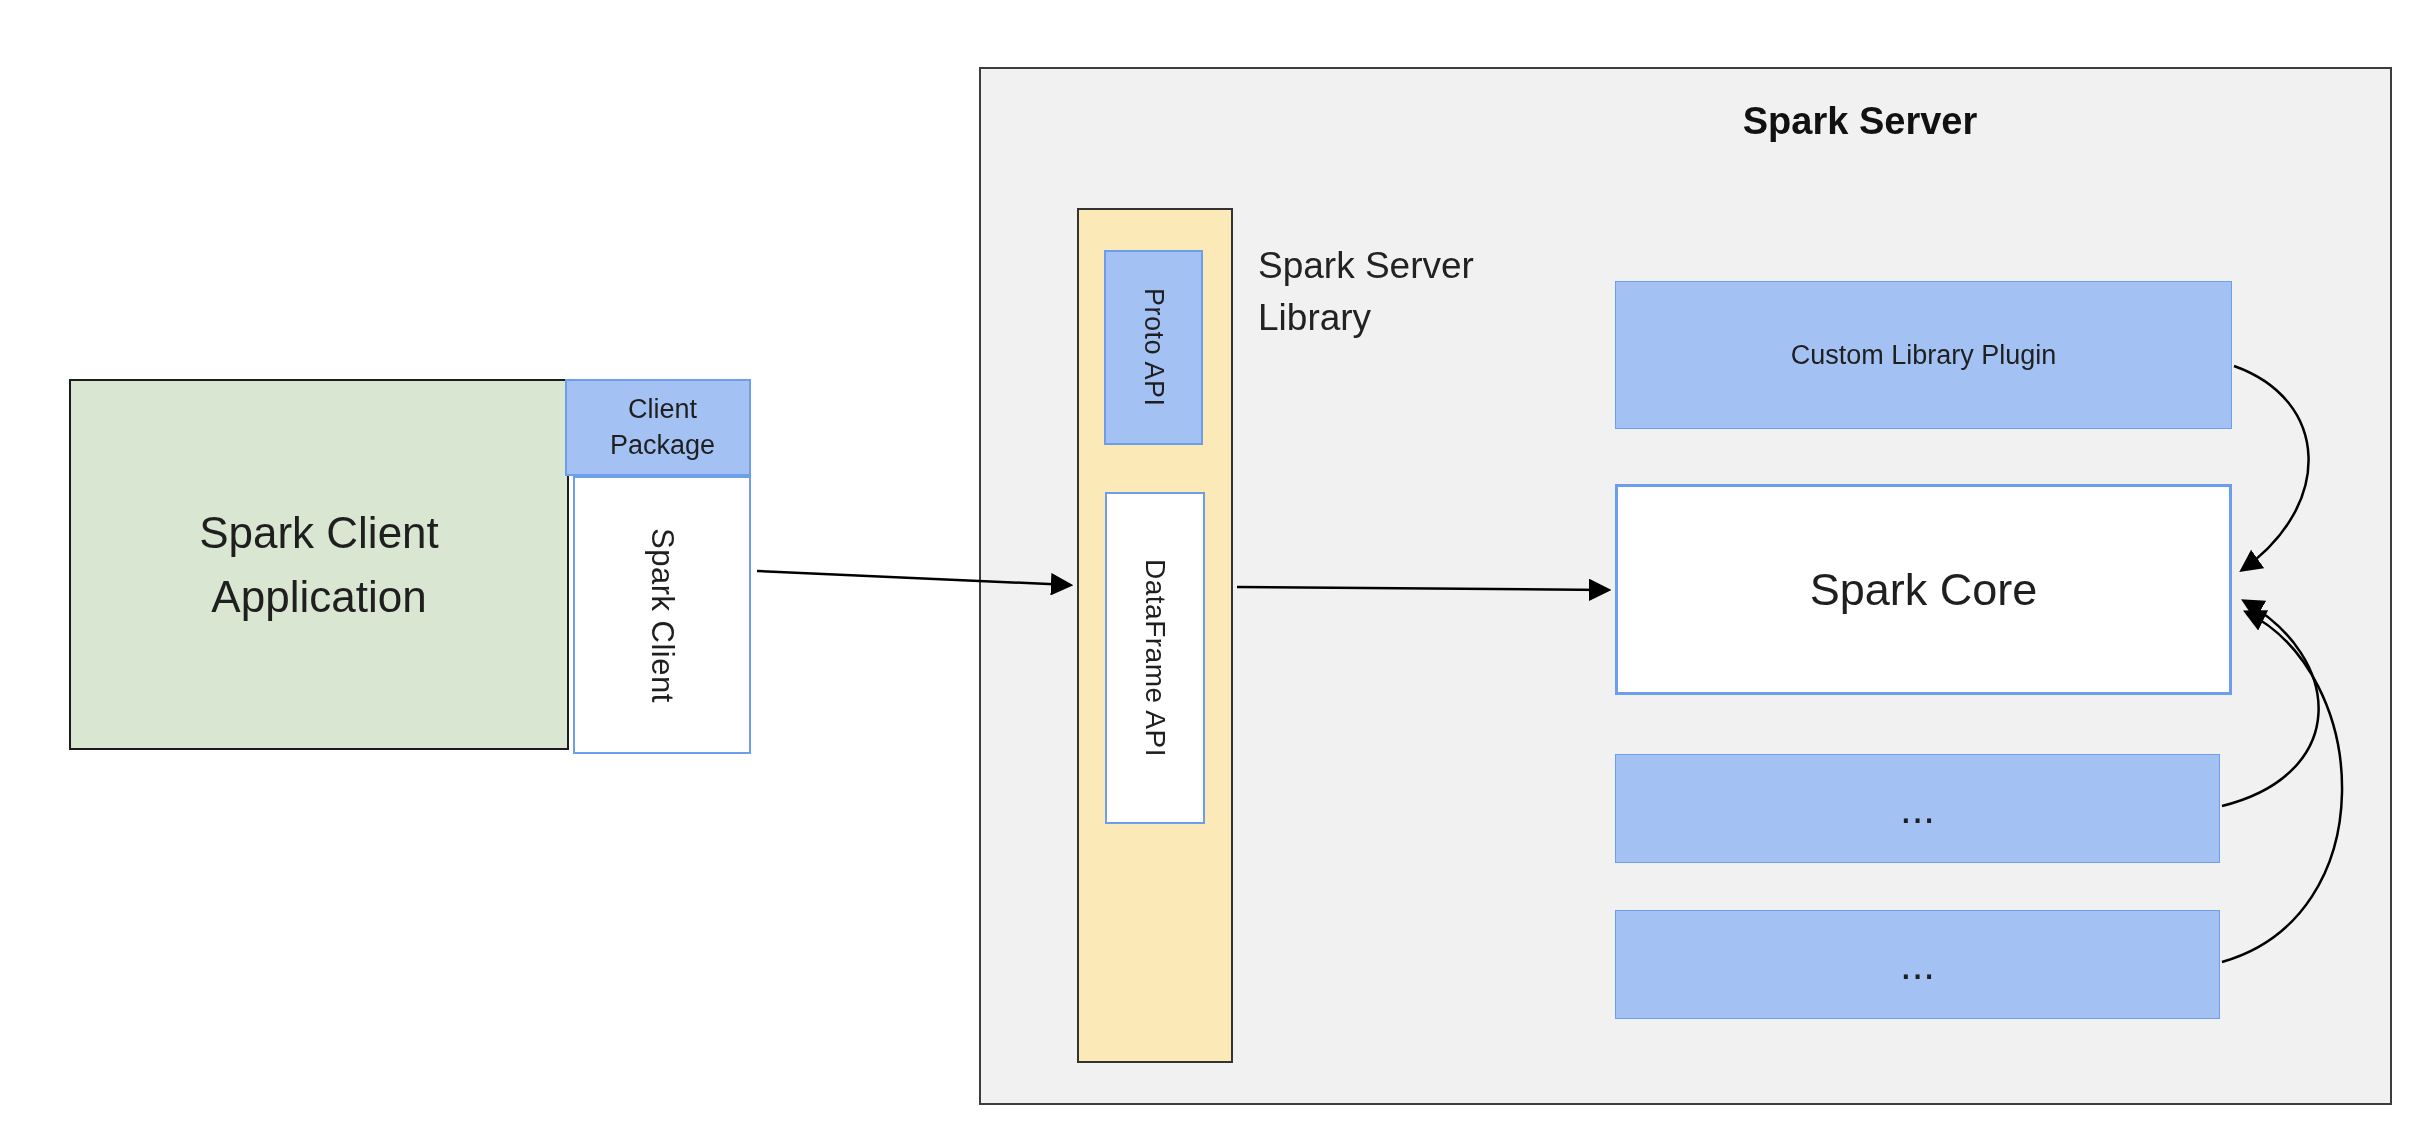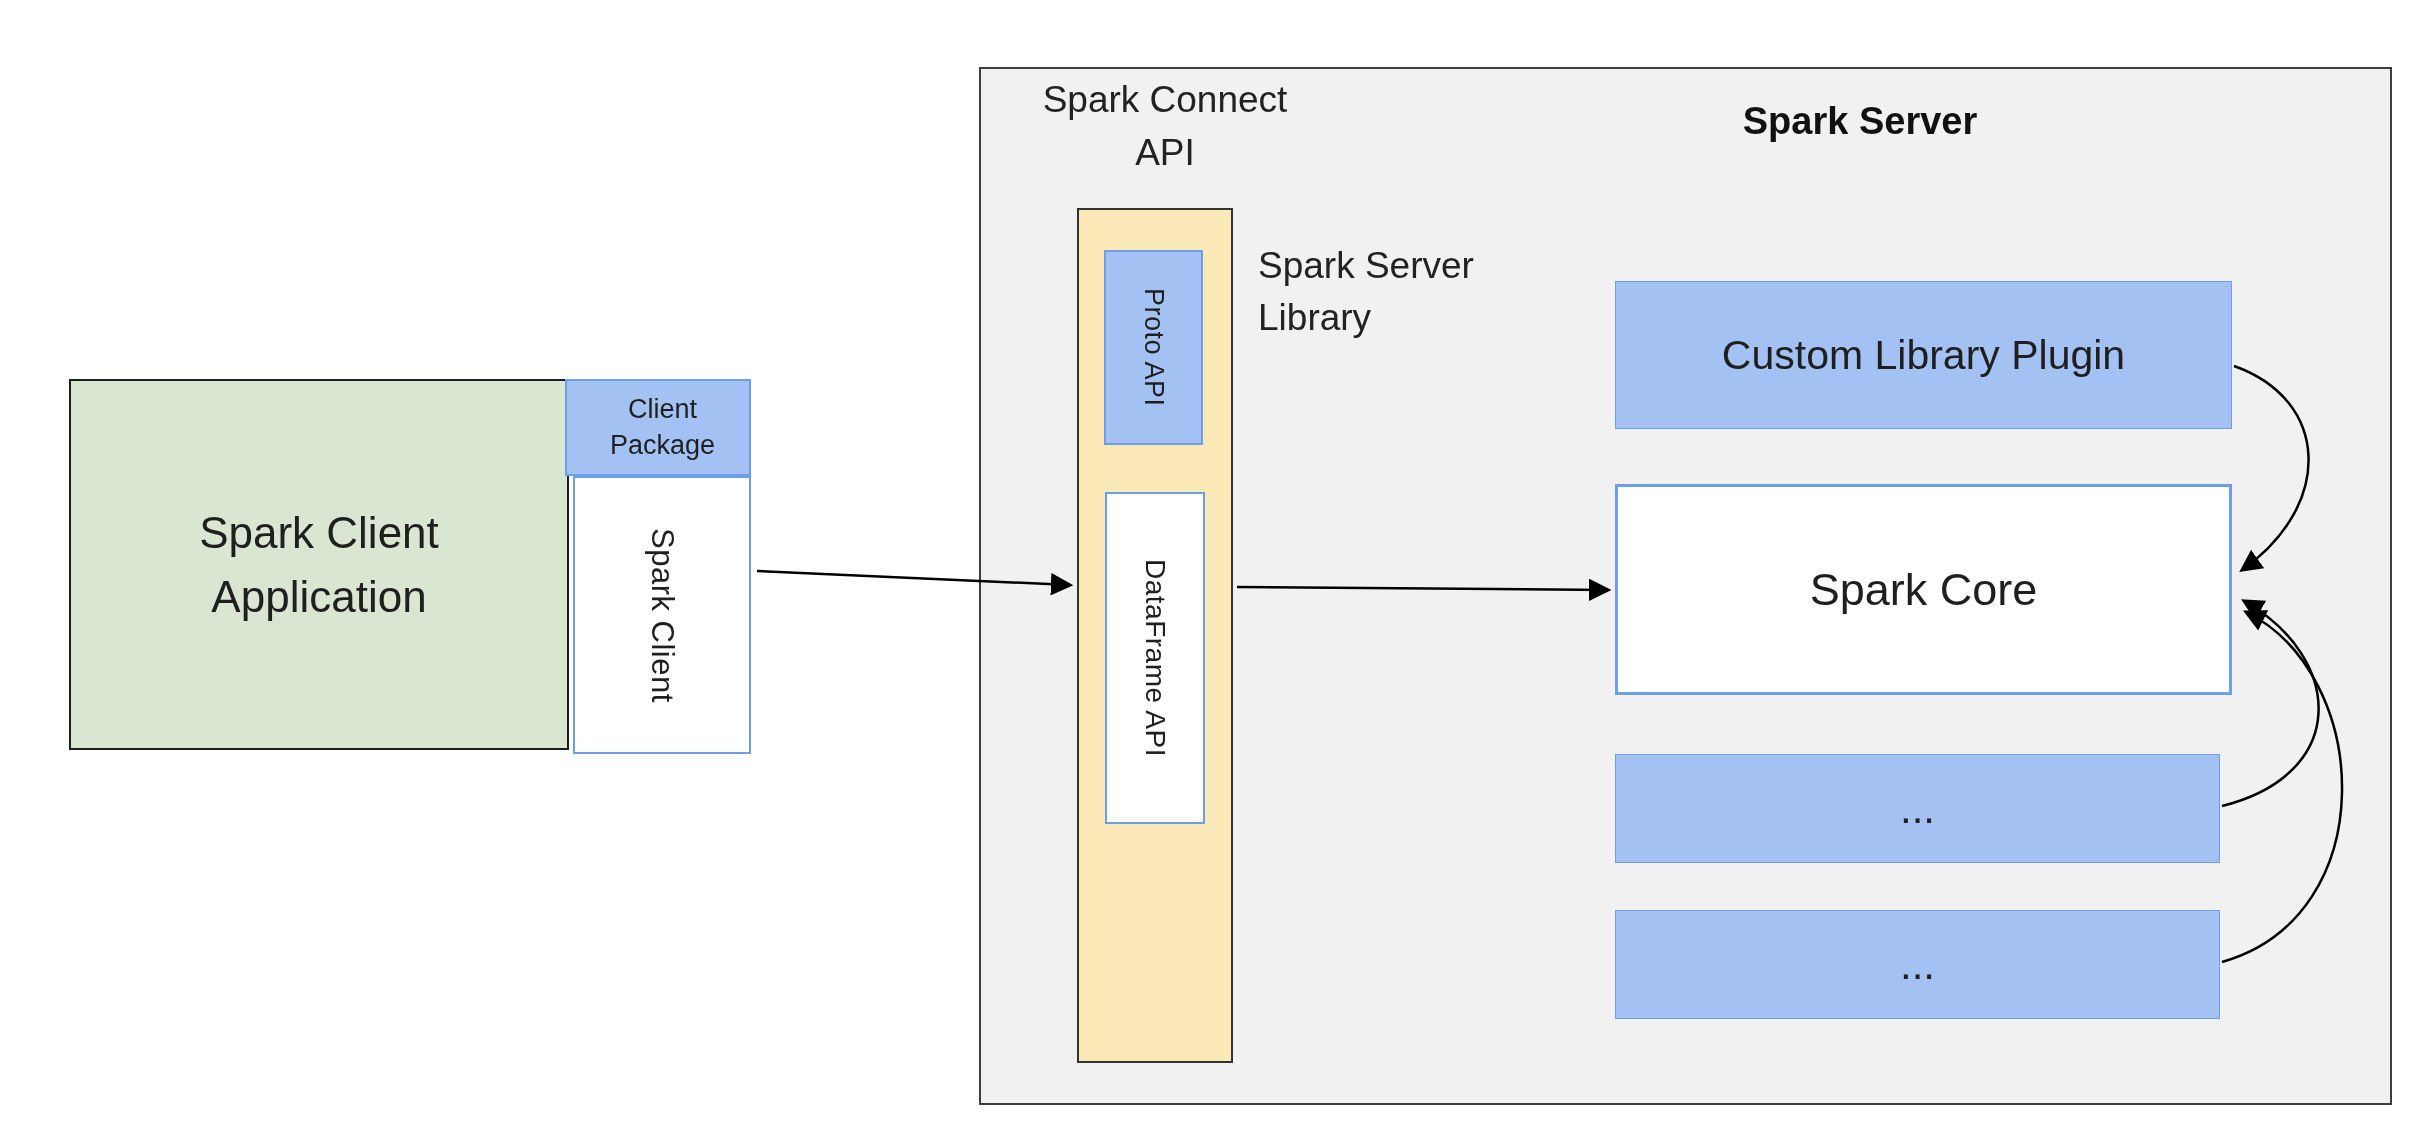--- a/index.html
+++ b/index.html
@@ -42,22 +42,20 @@
   }
 </style>
 </head>
 <body>
 
 <div id="canvas">
 
   <div class="box" style="left:979px; top:67px; width:1413px; height:1038px;
               background:var(--gray-fill,#f1f1f1); border:2px solid var(--gray-border,#3d3d3d);"></div>
 
-  <div class="label pre" style="left:985px; top:74px; width:360px; text-align:center; font-size:37px; line-height:1.42; color:#222;">Spark Connect
-API</div>
 
   <div class="label" style="left:1640px; top:100px; width:440px; text-align:center; font-size:38px; font-weight:700; color:#111;">Spark Server</div>
 
   <div class="box pre" style="left:69px; top:379px; width:500px; height:371px;
               background:var(--green-fill,#d9e7d2); border:2px solid var(--green-border,#1c1c1c);
               font-size:44px; line-height:1.45;">Spark Client
 Application</div>
 
   <div class="box pre" style="left:565px; top:379px; width:186px; height:97px;
               background:var(--blue-fill,#a3c1f2); border:2px solid var(--blue-border,#6d9eeb);
@@ -77,21 +75,21 @@
 
   <div class="box vtext" style="left:1105px; top:492px; width:100px; height:332px;
               background:#ffffff; border:2px solid var(--blue-border,#6d9eeb);
               font-size:28px;">DataFrame API</div>
 
   <div class="label pre" style="left:1258px; top:240px; width:340px; font-size:37px; line-height:1.4; color:#222;">Spark Server
 Library</div>
 
   <div class="box" style="left:1615px; top:281px; width:617px; height:148px;
               background:var(--blue-fill,#a3c1f2); border:1px solid var(--blue-border,#6d9eeb);
-              font-size:41px;">Custom Library Plugin</div>
+              font-size:27px;">Custom Library Plugin</div>
 
   <div class="box" style="left:1615px; top:484px; width:617px; height:211px;
               background:#ffffff; border:3px solid var(--blue-border,#6d9eeb);
               font-size:45px;">Spark Core</div>
 
   <div class="box" style="left:1615px; top:754px; width:605px; height:109px;
               background:var(--blue-fill,#a3c1f2); border:1px solid var(--blue-border,#6d9eeb);
               font-size:42px;">...</div>
 
   <div class="box" style="left:1615px; top:910px; width:605px; height:109px;

